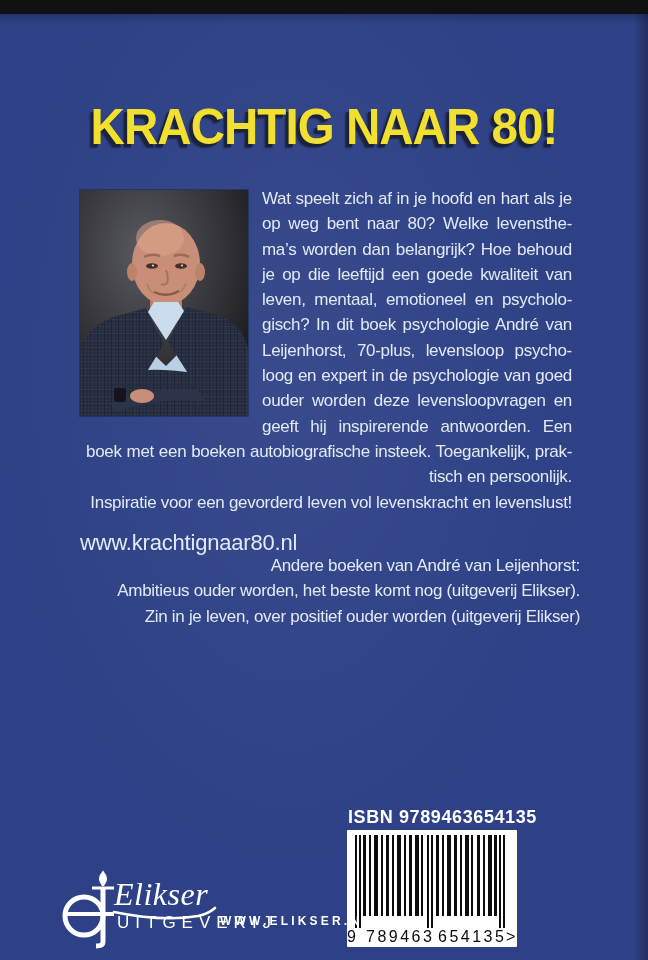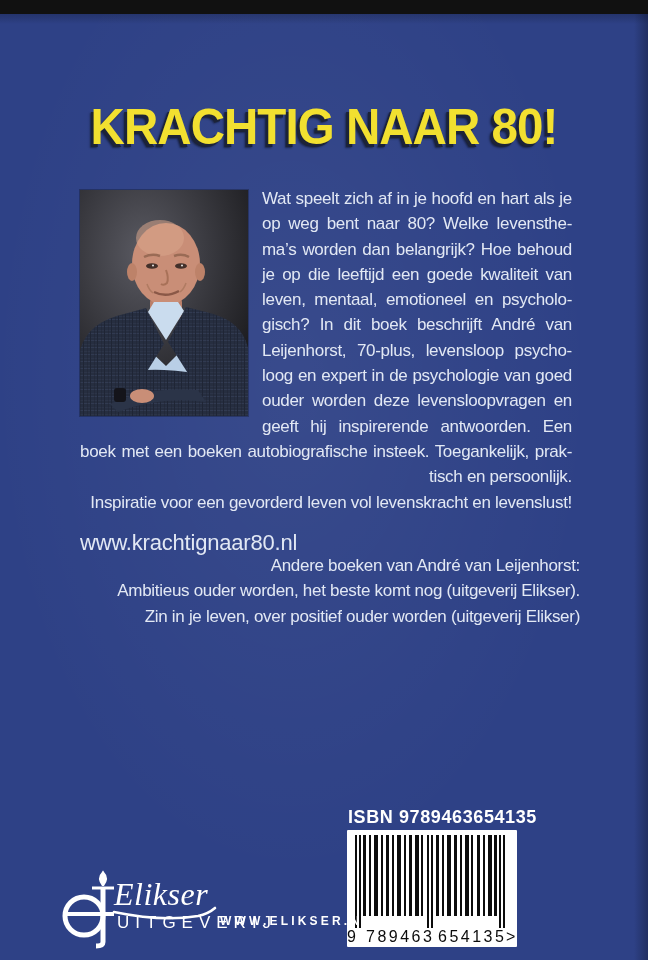--- a/index.html
+++ b/index.html
@@ -28,21 +28,21 @@
     position:absolute;left:80px;top:172px;width:492px;
     font-size:17px;line-height:25.3px;letter-spacing:-0.3px;
     color:var(--body_text,#e2e8f4);
   }
   .photo-wrap{
     float:left;width:168px;height:226px;
     margin:4px 14px 10px 0;
     box-shadow:0 0 0 1px rgba(0,0,0,0.25);
   }
   .photo-wrap svg{display:block;}
-  .line{min-height:25.3px;}
+  .line{min-height:25.3px;padding-left:6px;}
   .jl{text-align:justify;text-align-last:justify;}
   .ll{text-align:right;}
   .website{
     position:absolute;left:80px;top:516px;
     font-size:22px;letter-spacing:-0.2px;color:var(--body_text,#e2e8f4);
   }
   .otherbooks{
     position:absolute;left:80px;top:540px;width:500px;
     font-size:17px;line-height:24.2px;letter-spacing:-0.3px;
     color:var(--body_text,#e2e8f4);
@@ -130,21 +130,21 @@
 
         <ellipse cx="62" cy="206" rx="12" ry="7" fill="#c98e77"></ellipse>
         <rect x="34" y="198" width="12" height="14" rx="3" fill="#14141a"></rect>
       </svg>
     </div>
     <div class="line jl">Wat speelt zich af in je hoofd en hart als je</div>
     <div class="line jl">op weg bent naar 80? Welke levensthe-</div>
     <div class="line jl">ma’s worden dan belangrijk? Hoe behoud</div>
     <div class="line jl">je op die leeftijd een goede kwaliteit van</div>
     <div class="line jl">leven, mentaal, emotioneel en psycholo-</div>
-    <div class="line jl">gisch? In dit boek beschrijft André van</div>
+    <div class="line jl">gisch? In dit boek psychologie André van</div>
     <div class="line jl">Leijenhorst, 70-plus, levensloop psycho-</div>
     <div class="line jl">loog en expert in de psychologie van goed</div>
     <div class="line jl">ouder worden deze levensloopvragen en</div>
     <div class="line jl">geeft hij inspirerende antwoorden. Een</div>
     <div class="line jl">boek met een boeken autobiografische insteek. Toegankelijk, prak-</div>
     <div class="line ll">tisch en persoonlijk.</div>
     <div class="line ll">Inspiratie voor een gevorderd leven vol levenskracht en levenslust!</div>
   </div>
 
   <div class="website">www.krachtignaar80.nl</div>

